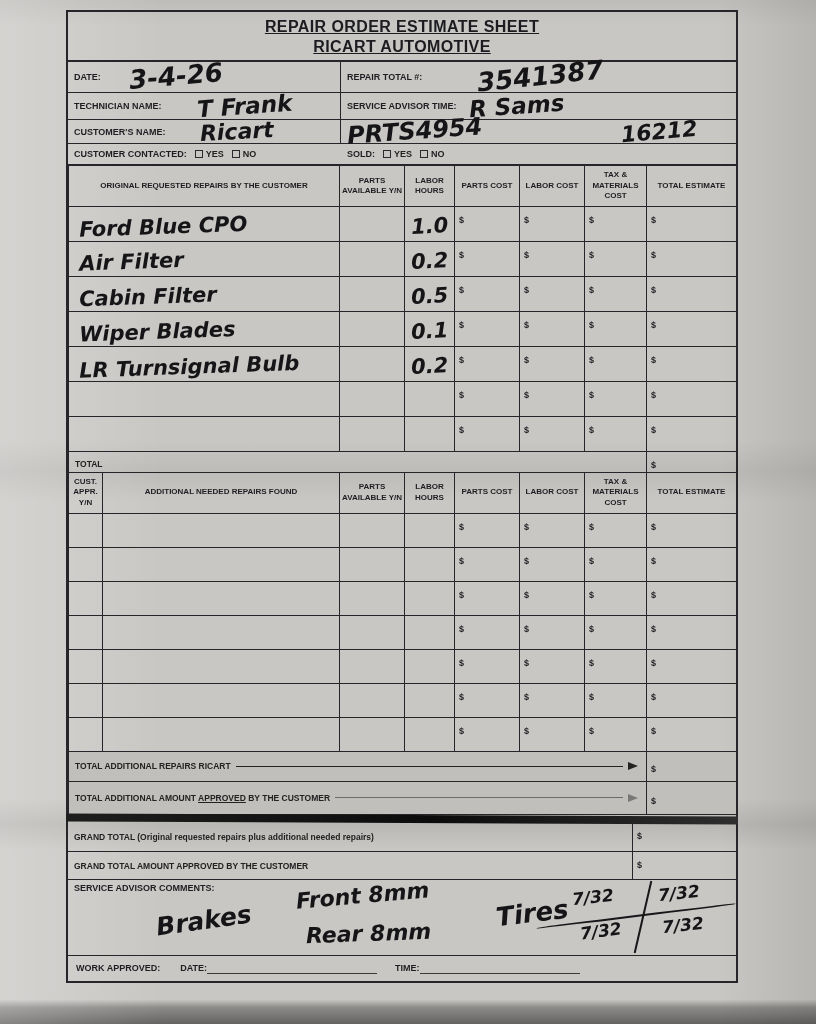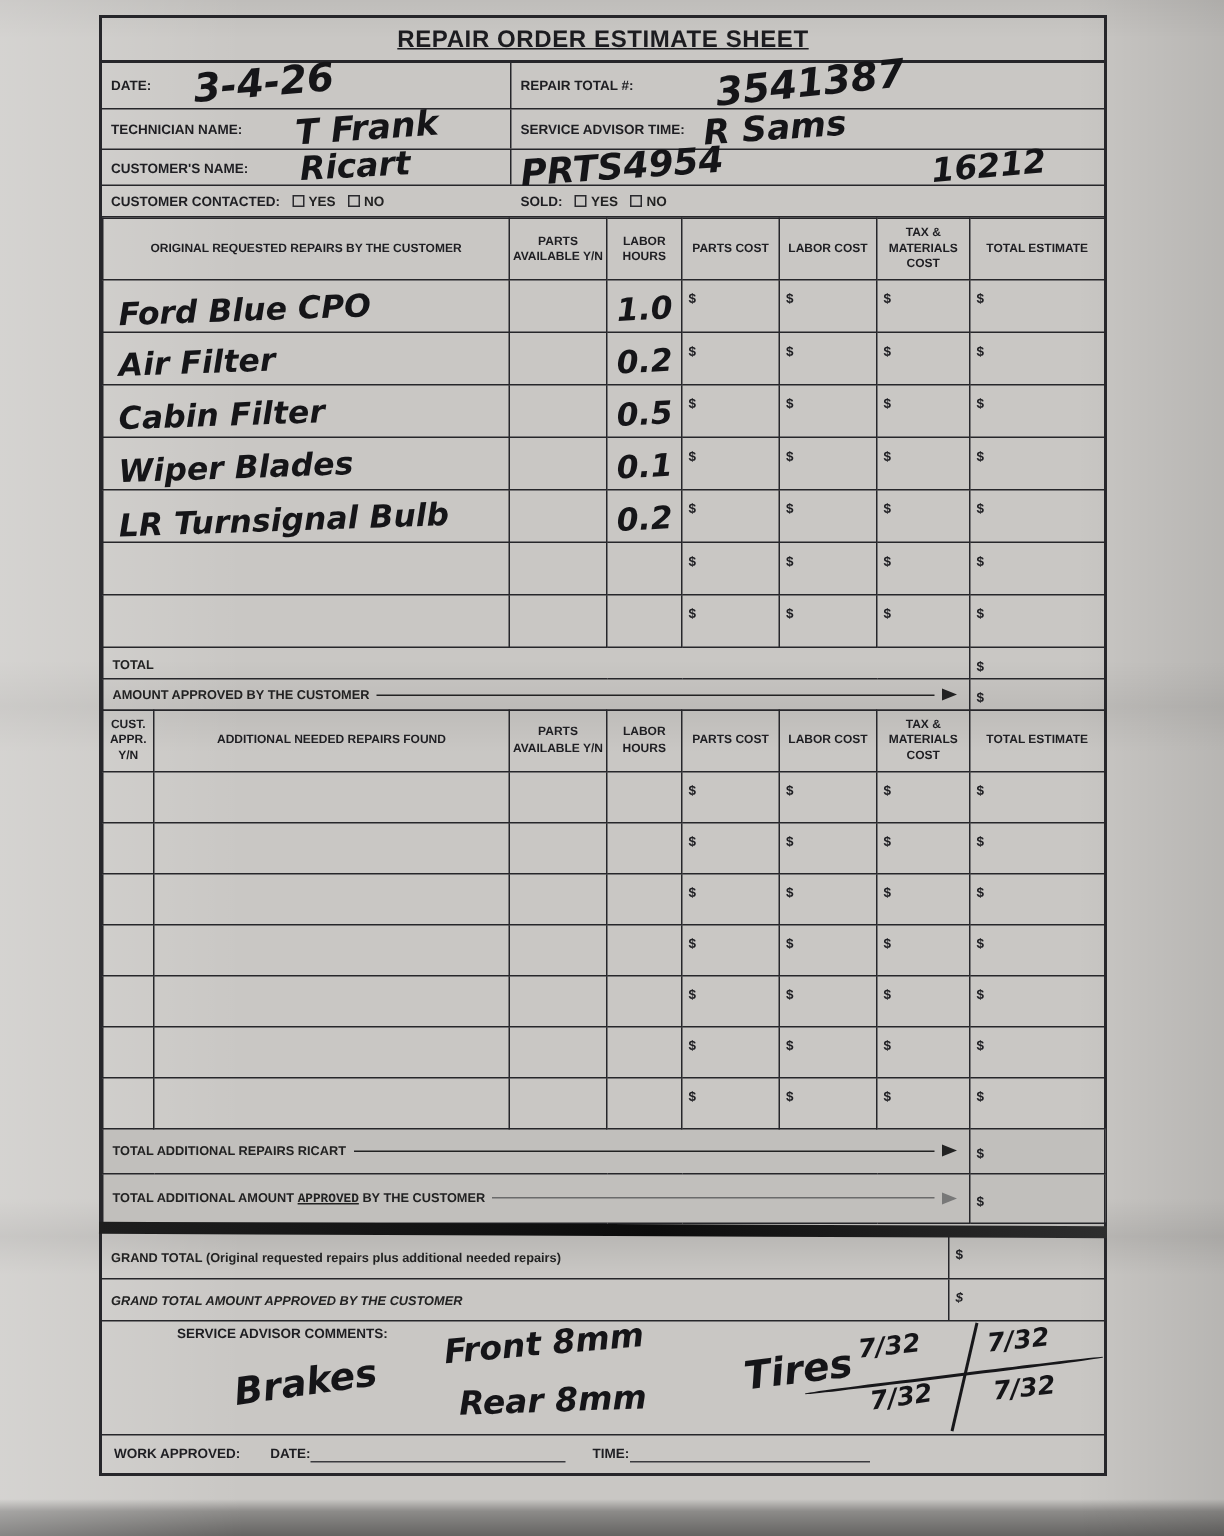--- a/index.html
+++ b/index.html
@@ -50,34 +50,34 @@
   tr.erow td{ height:34px; }
 
   tr.sumrow td{ height:21px; vertical-align:middle; }
   .sumlabel{ font-size:8.5px; font-weight:bold; padding-left:6px; }
   .arrow-wrap{ display:flex; align-items:center; gap:5px; padding:0 8px 0 6px; }
   .arrow-wrap .tlabel{ font-size:8.5px; font-weight:bold; white-space:nowrap; }
   .aline{ flex:1; height:0; border-top:1.5px solid #222; }
   .ahead{ width:0; height:0; border-left:10px solid #222; border-top:4px solid transparent; border-bottom:4px solid transparent; }
   .light .aline{ border-top:1px solid #6b6b6b; }
   .light .ahead{ border-left-color:#787878; }
-  .ul{ text-decoration:underline;font-family:Liberation Mono, monospace; }
+  .ul{ text-decoration:underline; }
   tr.addsum td{ background:#c1bfbc; }
   tr.addsum1 td{ height:30px; vertical-align:middle; }
   tr.addsum2 td{ height:33px; vertical-align:middle; }
 
   .blackbar{ height:8px; margin:0 -2px; background:linear-gradient(90deg,#1e1e1e,#0c0c0c 55%,#2e2e2e); transform:rotate(0.25deg); }
 
   .grow{ display:flex; border-bottom:1.5px solid #26262a; }
   .grow .gl{ flex:1; font-size:8.5px; font-weight:bold; padding:9px 0 0 6px; }
   .grow .gc{ width:104px; flex:none; border-left:1.5px solid #26262a; padding:2px 0 0 4px; }
-  .g1{ height:29px; } .g2{ height:28px;font-style:italic; }
+  .g1{ height:29px; } .g2{ height:28px; }
 
   .comments{ position:relative; height:76px; border-bottom:1.5px solid #26262a; }
-  .comments .plabel{ position:absolute; top:3px; left:6px;margin-left:44px; }
+  .comments .plabel{ position:absolute; top:3px; left:6px; }
   .hw-brakes{ position:absolute; left:88px; top:30px; font-size:25px; transform:rotate(-8deg); }
   .hw-front{ position:absolute; left:228px; top:6px; font-size:22px; transform:rotate(-5deg); }
   .hw-rear{ position:absolute; left:238px; top:44px; font-size:22px; transform:rotate(-2deg); }
   .hw-tires{ position:absolute; left:428px; top:22px; font-size:26px; transform:rotate(-7deg); }
   .tread{ position:absolute; top:3px; right:10px; width:162px; height:70px; }
   .tread .tv{ position:absolute; font-family:"DejaVu Sans",sans-serif; font-style:italic; font-weight:bold; font-size:17px; color:#151518; }
   .tv.fl{ left:8px; top:4px; transform:rotate(-6deg); }
   .tv.fr{ left:94px; top:0; transform:rotate(-6deg); }
   .tv.rl{ left:16px; top:38px; transform:rotate(-8deg); }
   .tv.rr{ left:98px; top:32px; transform:rotate(-6deg); }
@@ -89,20 +89,21 @@
   .sig1{ width:170px; } .sig2{ width:160px; }
 </style>
 </head>
 <body>
 
 <div class="photo">
   <div class="form">
 
     <div class="title-block">
       <div>REPAIR ORDER ESTIMATE SHEET</div>
+      <div>RICART AUTOMOTIVE</div>
     </div>
 
     <div class="hrow" style="height:31px;">
       <div class="hcell l">
         <span class="plabel">DATE:</span>
         <span class="hand" style="font-size:26px; margin-left:28px; transform:rotate(-5deg);">3-4-26</span>
       </div>
       <div class="hcell r">
         <span class="plabel">REPAIR TOTAL #:</span>
         <span class="hand" style="font-size:26px; margin-left:55px; transform:rotate(-6deg);">3541387</span>
@@ -226,30 +227,20 @@
         <td class="desc"></td>
             <td></td>
             <td class="lh"></td>
         <td class="cost"><span class="dollar">$</span></td>
         <td class="cost"><span class="dollar">$</span></td>
         <td class="cost"><span class="dollar">$</span></td>
         <td class="cost"><span class="dollar">$</span></td>
       </tr>
       <tr class="sumrow">
         <td colspan="6"><span class="sumlabel">TOTAL</span></td>
-        <td class="cost"><span class="dollar">$</span></td>
-      </tr>
-      <tr class="sumrow">
-        <td colspan="6">
-          <div class="arrow-wrap">
-            <span class="tlabel">AMOUNT APPROVED BY THE CUSTOMER</span>
-            <span class="aline"></span>
-            <span class="ahead"></span>
-          </div>
-        </td>
         <td class="cost"><span class="dollar">$</span></td>
       </tr>
     </tbody>
       </table>
 
     <table style="margin-top:-1.5px;">
       <colgroup>
         <col style="width:34px">
           <col style="width:237px">
           <col style="width:65px">

